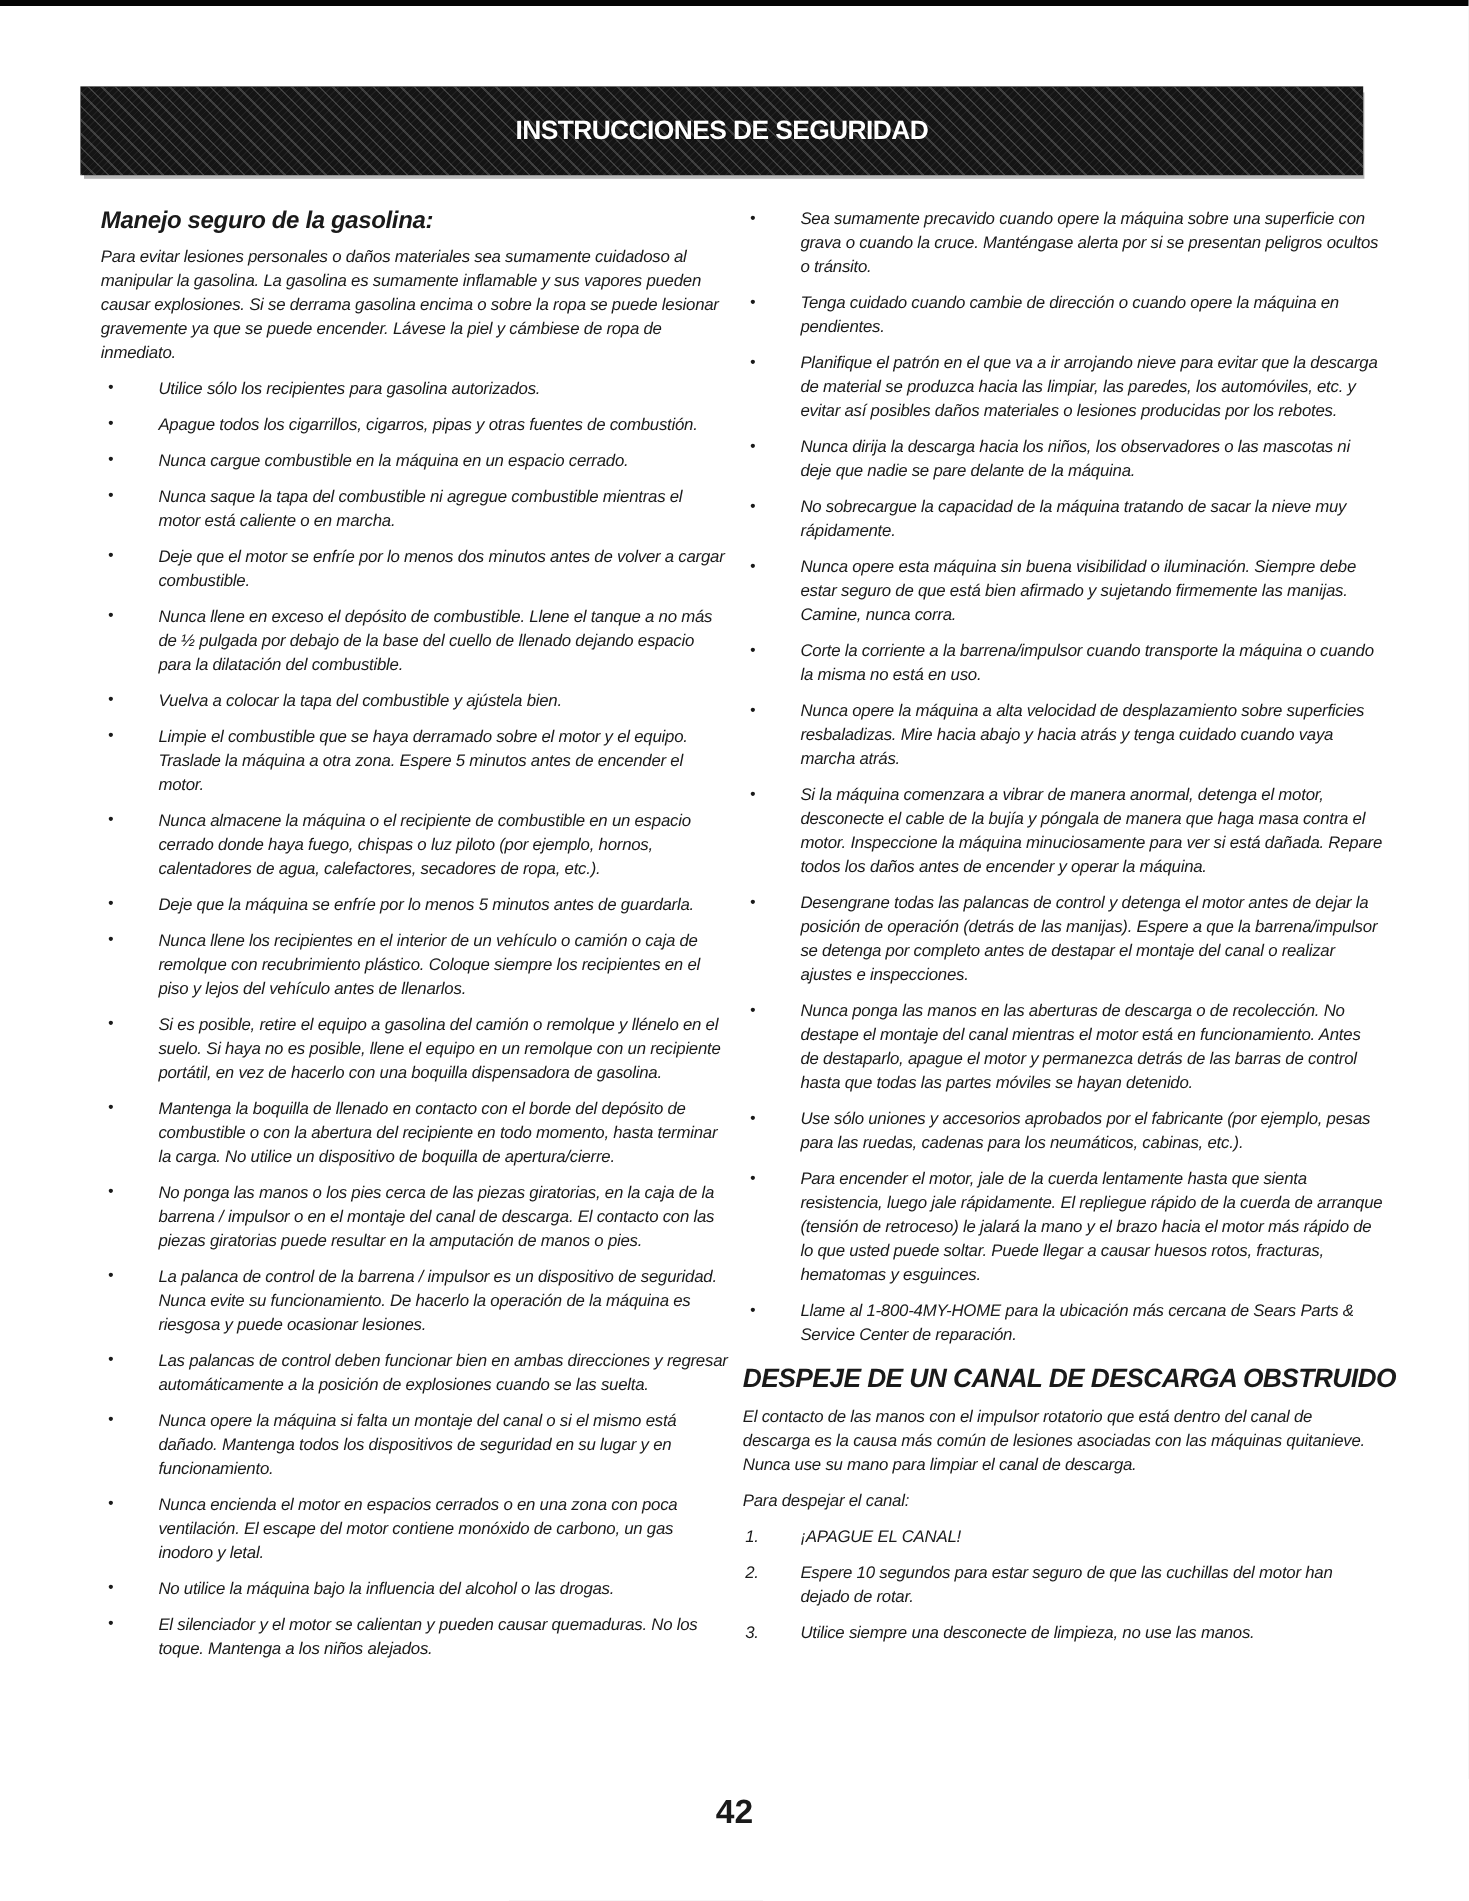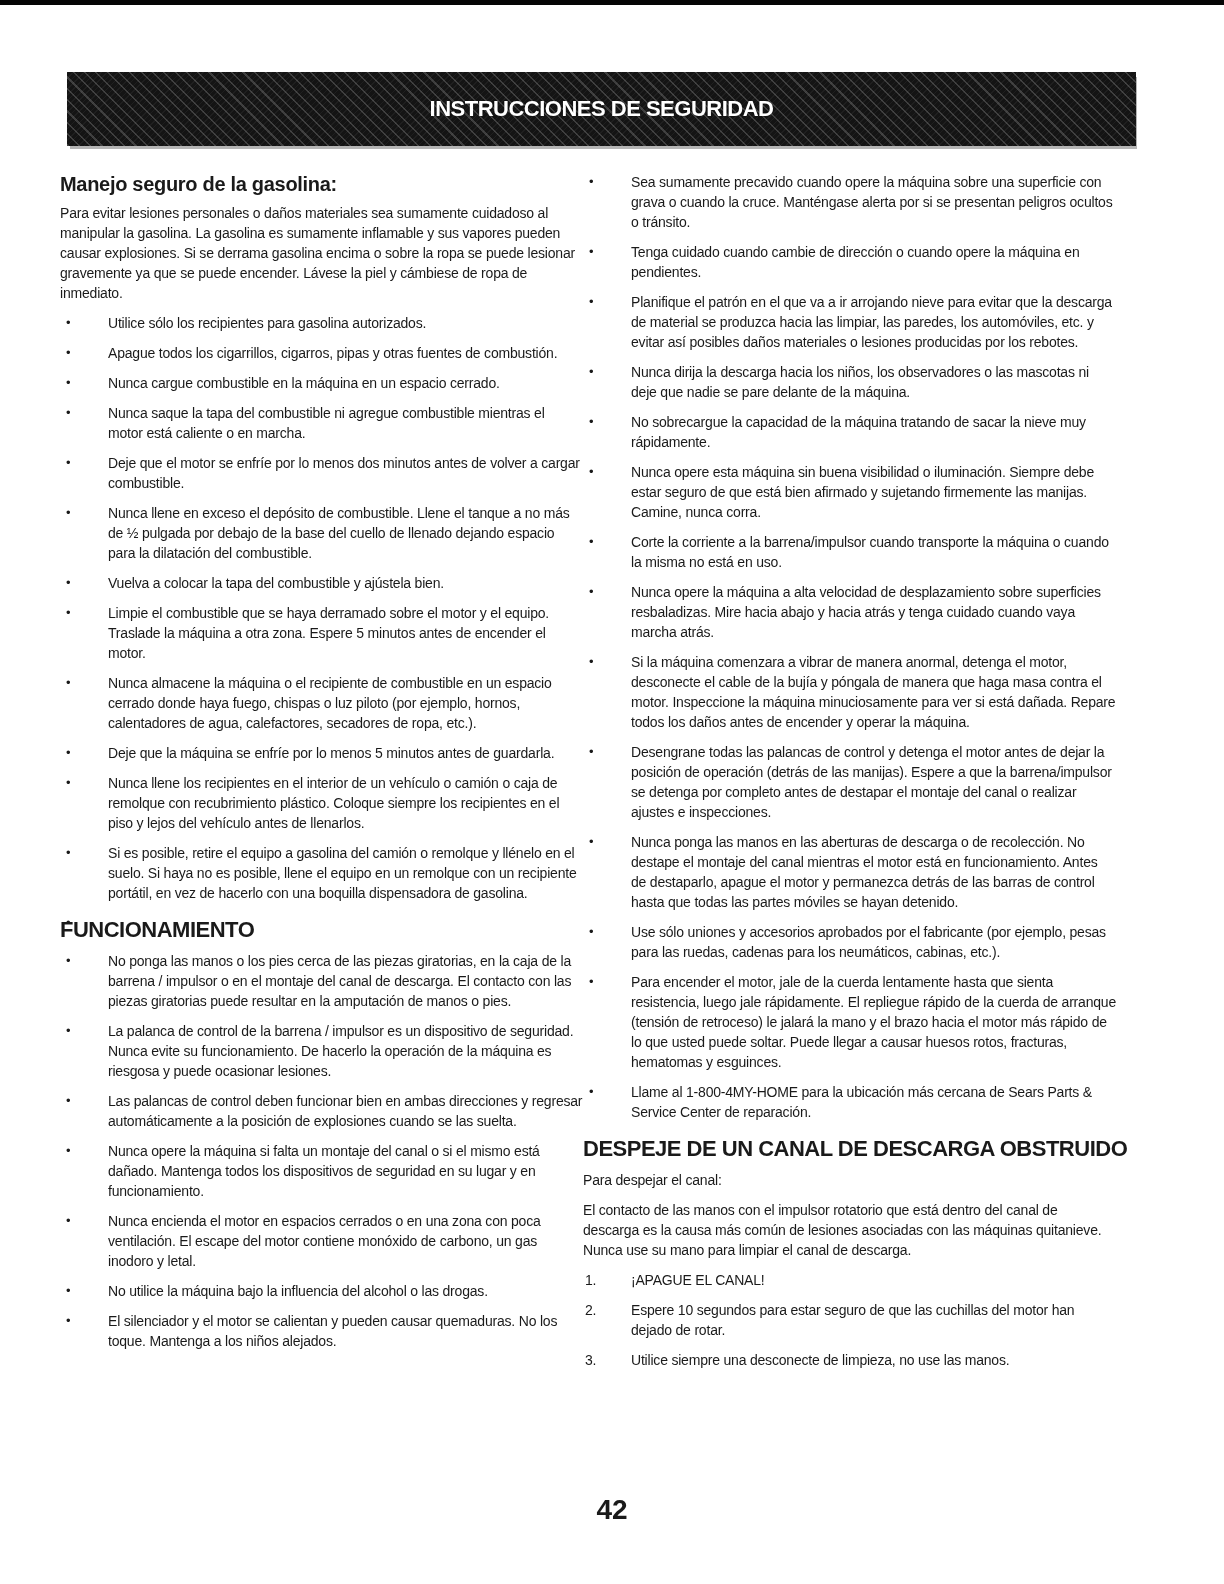--- a/index.html
+++ b/index.html
@@ -22,23 +22,23 @@
       repeating-linear-gradient(45deg, rgba(150,150,150,0.32) 0px, rgba(150,150,150,0.32) 1.5px, transparent 1.5px, transparent 8px),
       repeating-linear-gradient(135deg, rgba(90,90,90,0.15) 0px, rgba(90,90,90,0.15) 1px, transparent 1px, transparent 4px);
     box-shadow:2px 4px 0 -1px #b5b5b5;
     display:flex;align-items:center;justify-content:center;
   }
   .banner-title{
     color:#ffffff;font-weight:bold;font-size:22px;letter-spacing:-0.5px;
     text-shadow:0 0 2px rgba(0,0,0,0.6);
   }
   .content{
-    position:absolute;top:172px;left:60px;width:1068px;
-    display:flex;
-    font-size:14px;line-height:20px;letter-spacing:-0.2px;
+    position:absolute;top:172px;left:84px;width:1068px;
+    display:flex;gap:12px;
+    font-size:14px;line-height:20px;letter-spacing:-0.2px;font-style:italic;
   }
   .col-left{width:523px;}
   .col-right{width:533px;}
   h2.sub{
     font-size:20px;line-height:24px;margin:0 0 7px 0;font-weight:bold;letter-spacing:-0.3px;
   }
   h1.sec{
     font-size:22px;line-height:26px;margin:14px 0 8px 0;font-weight:bold;letter-spacing:-0.5px;
     white-space:nowrap;
   }
@@ -131,24 +131,24 @@
             <span>Nunca llene los recipientes en el interior de un vehículo o camión o caja de remolque con recubrimiento plástico. Coloque siempre los recipientes en el piso y lejos del vehículo antes de llenarlos.</span>
           </li>
 
           <li>
             <span class="bullet">•</span>
             <span>Si es posible, retire el equipo a gasolina del camión o remolque y llénelo en el suelo. Si haya no es posible, llene el equipo en un remolque con un recipiente portátil, en vez de hacerlo con una boquilla dispensadora de gasolina.</span>
           </li>
 
           <li>
             <span class="bullet">•</span>
+            <span>Mantenga la boquilla de llenado en contacto con el borde del depósito de combustible o con la abertura del recipiente en todo momento, hasta terminar la carga. No utilice un dispositivo de boquilla de apertura/cierre.</span>
           </li>
         </ul>
 
-      <h1 class="sec">FUNCIONAMIENTO</h1>
 
       <ul class="bullets">
 
           <li>
             <span class="bullet">•</span>
             <span>No ponga las manos o los pies cerca de las piezas giratorias, en la caja de la barrena / impulsor o en el montaje del canal de descarga. El contacto con las piezas giratorias puede resultar en la amputación de manos o pies.</span>
           </li>
 
           <li>
             <span class="bullet">•</span>
@@ -250,22 +250,22 @@
             <span>Para encender el motor, jale de la cuerda lentamente hasta que sienta resistencia, luego jale rápidamente. El repliegue rápido de la cuerda de arranque (tensión de retroceso) le jalará la mano y el brazo hacia el motor más rápido de lo que usted puede soltar. Puede llegar a causar huesos rotos, fracturas, hematomas y esguinces.</span>
           </li>
 
           <li>
             <span class="bullet">•</span>
             <span>Llame al 1-800-4MY-HOME para la ubicación más cercana de Sears Parts &amp; Service Center de reparación.</span>
           </li>
         </ul>
 
       <h1 class="sec">DESPEJE DE UN CANAL DE DESCARGA OBSTRUIDO</h1>
+      <p class="body-par">El contacto de las manos con el impulsor rotatorio que está dentro del canal de descarga es la causa más común de lesiones asociadas con las máquinas quitanieve. Nunca use su mano para limpiar el canal de descarga.</p>
       <p class="body-par">Para despejar el canal:</p>
-      <p class="body-par">El contacto de las manos con el impulsor rotatorio que está dentro del canal de descarga es la causa más común de lesiones asociadas con las máquinas quitanieve. Nunca use su mano para limpiar el canal de descarga.</p>
 
       <ol class="steps">
 
           <li>
             <span class="step-num">1.</span>
             <span>¡APAGUE EL CANAL!</span>
           </li>
 
           <li>
             <span class="step-num">2.</span>

